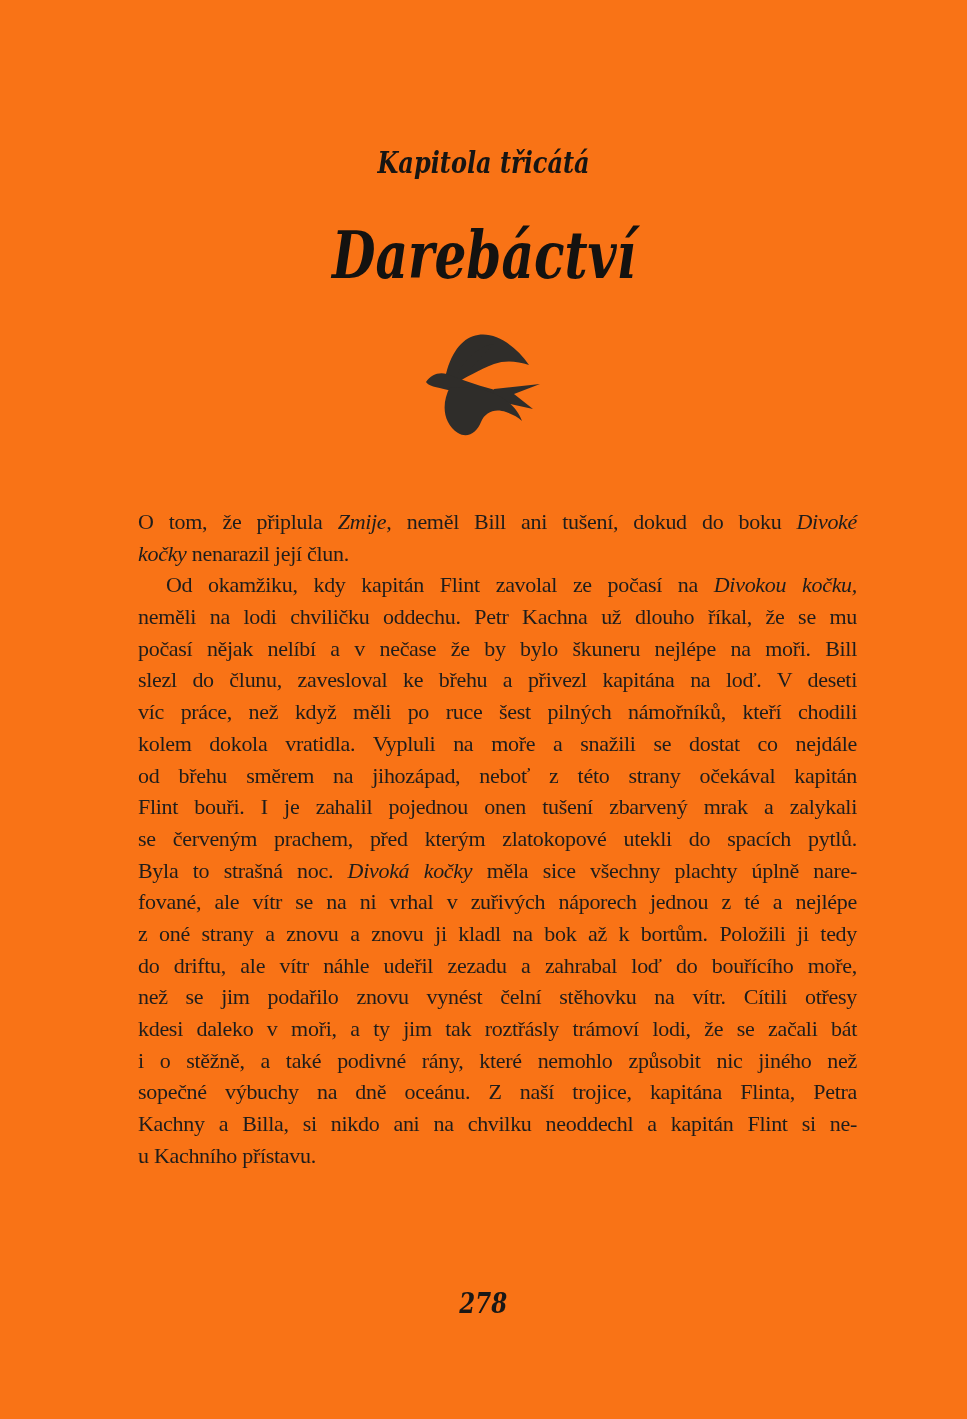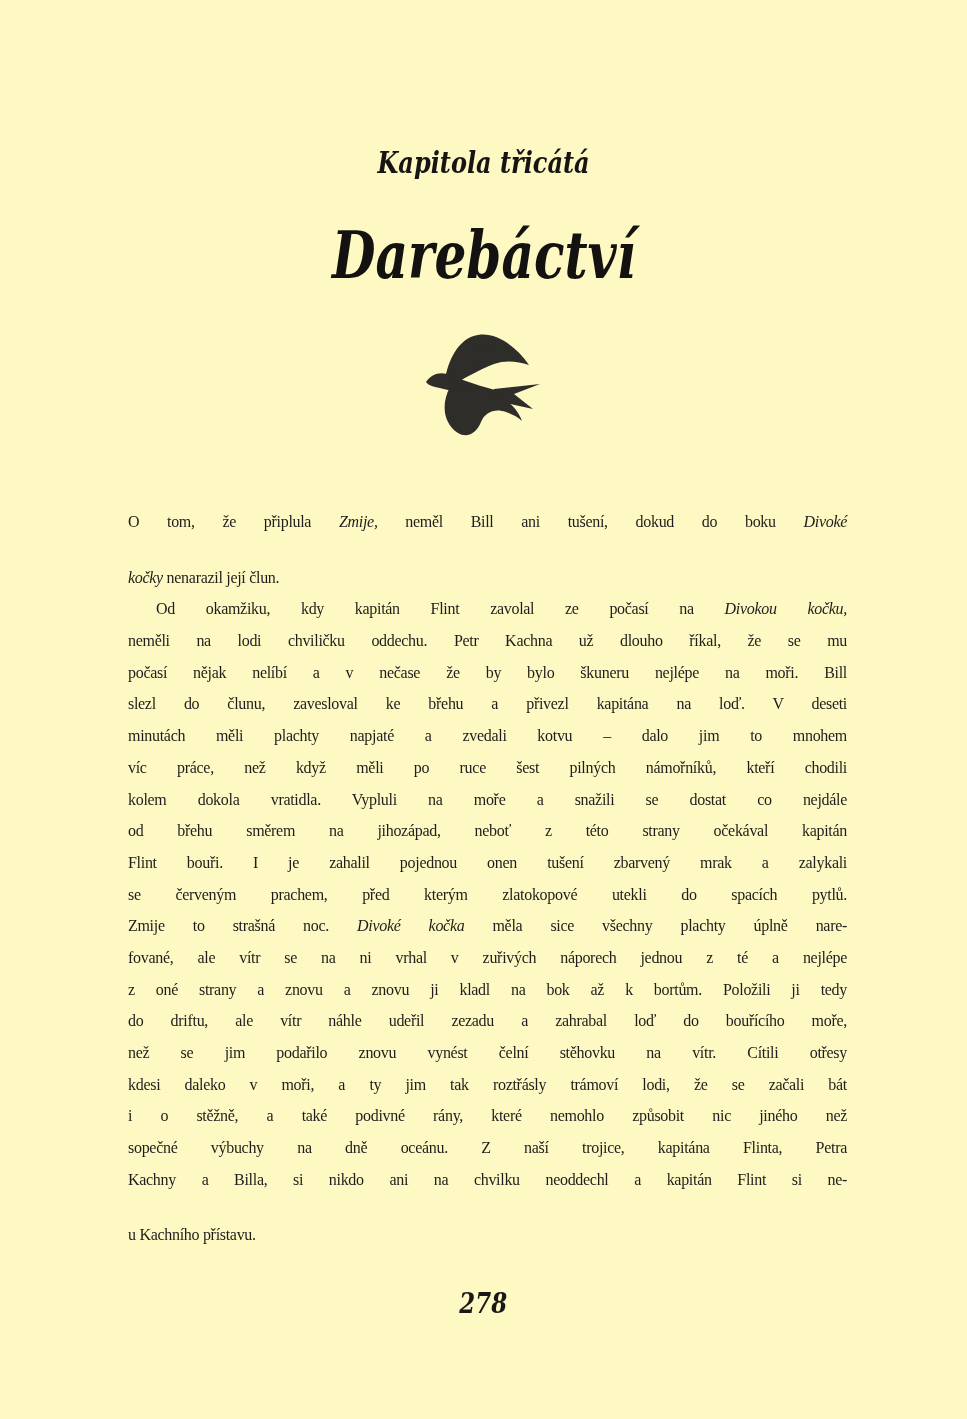--- a/index.html
+++ b/index.html
@@ -1,21 +1,21 @@
 <!DOCTYPE html>
 <html><head>
 <meta charset="utf-8">
 <style>
   html, body { margin: 0; padding: 0; background: #e8e8e8; }
   .page {
     position: relative;
     width: 967px;
     height: 1419px;
     margin: 0 auto;
-    background: #fef9c3;
+    background: #f97316;
     color: #1e1c1a;
     font-family: "Liberation Serif", serif;
     overflow: hidden;
   }
   .center-row {
     position: absolute;
     left: 0;
     width: 967px;
     display: flex;
     justify-content: center;
@@ -43,35 +43,35 @@
     line-height: 1.05;
     transform: scaleX(0.76);
     transform-origin: center;
     color: #141210;
     white-space: nowrap;
   }
   .illustration-row { top: 332px; }
   .illustration-row svg { display: block; }
   .body-text {
     position: absolute;
-    left: 128px;
+    left: 138px;
     top: 506px;
     width: 719px;
-    font-size: 16px;
+    font-size: 22px;
     letter-spacing: -0.3px;
     line-height: 31.7px;
     color: #1f1d1b;
   }
   .line {
     text-align: justify;
     text-align-last: justify;
     height: 31.7px;
     overflow: visible;
   }
-  .line.last { text-align-last: left; margin-top: 24px; }
+  .line.last { text-align-last: left; }
   .line.indent { text-indent: 28px; }
   .it { font-style: italic; }
   .page-number-row { top: 1288px; }
   .page-number {
     display: inline-block;
     font-family: "DejaVu Serif", serif;
     font-style: italic;
     font-weight: bold;
     font-size: 27px;
     transform: scaleX(0.85);
@@ -112,27 +112,26 @@
     </svg>
   </div>
 
   <div class="body-text">
       <div class="line"><span>O tom, že připlula </span><span class="it">Zmije,</span><span> neměl Bill ani tušení, dokud do boku </span><span class="it">Divoké</span></div>
       <div class="line last"><span class="it">kočky</span><span> nenarazil její člun.</span></div>
       <div class="line indent"><span>Od okamžiku, kdy kapitán Flint zavolal ze počasí na </span><span class="it">Divokou kočku,</span></div>
       <div class="line"><span>neměli na lodi chviličku oddechu. Petr Kachna už dlouho říkal, že se mu</span></div>
       <div class="line"><span>počasí nějak nelíbí a v nečase že by bylo škuneru nejlépe na moři. Bill</span></div>
       <div class="line"><span>slezl do člunu, zavesloval ke břehu a přivezl kapitána na loď. V deseti</span></div>
-      <div class="line"><span>minutách měli plachty napjaté a zvedali kotvu – dalo jim to mnohem</span></div>
       <div class="line"><span>víc práce, než když měli po ruce šest pilných námořníků, kteří chodili</span></div>
       <div class="line"><span>kolem dokola vratidla. Vypluli na moře a snažili se dostat co nejdále</span></div>
       <div class="line"><span>od břehu směrem na jihozápad, neboť z této strany očekával kapitán</span></div>
       <div class="line"><span>Flint bouři. I je zahalil pojednou onen tušení zbarvený mrak a zalykali</span></div>
       <div class="line"><span>se červeným prachem, před kterým zlatokopové utekli do spacích pytlů.</span></div>
-      <div class="line"><span>Zmije to strašná noc. </span><span class="it">Divoké kočka</span><span> měla sice všechny plachty úplně nare-</span></div>
+      <div class="line"><span>Byla to strašná noc. </span><span class="it">Divoká kočky</span><span> měla sice všechny plachty úplně nare-</span></div>
       <div class="line"><span>fované, ale vítr se na ni vrhal v zuřivých náporech jednou z té a nejlépe</span></div>
       <div class="line"><span>z oné strany a znovu a znovu ji kladl na bok až k bortům. Položili ji tedy</span></div>
       <div class="line"><span>do driftu, ale vítr náhle udeřil zezadu a zahrabal loď do bouřícího moře,</span></div>
       <div class="line"><span>než se jim podařilo znovu vynést čelní stěhovku na vítr. Cítili otřesy</span></div>
       <div class="line"><span>kdesi daleko v moři, a ty jim tak roztřásly trámoví lodi, že se začali bát</span></div>
       <div class="line"><span>i o stěžně, a také podivné rány, které nemohlo způsobit nic jiného než</span></div>
       <div class="line"><span>sopečné výbuchy na dně oceánu. Z naší trojice, kapitána Flinta, Petra</span></div>
       <div class="line"><span>Kachny a Billa, si nikdo ani na chvilku neoddechl a kapitán Flint si ne-</span></div>
       <div class="line last"><span>u Kachního přístavu.</span></div>
     </div>

